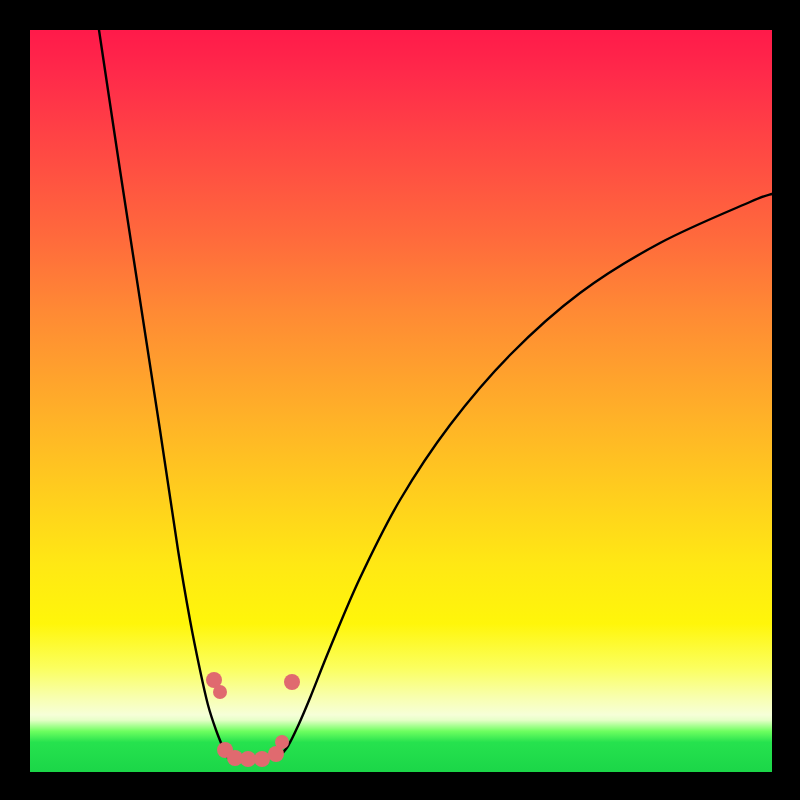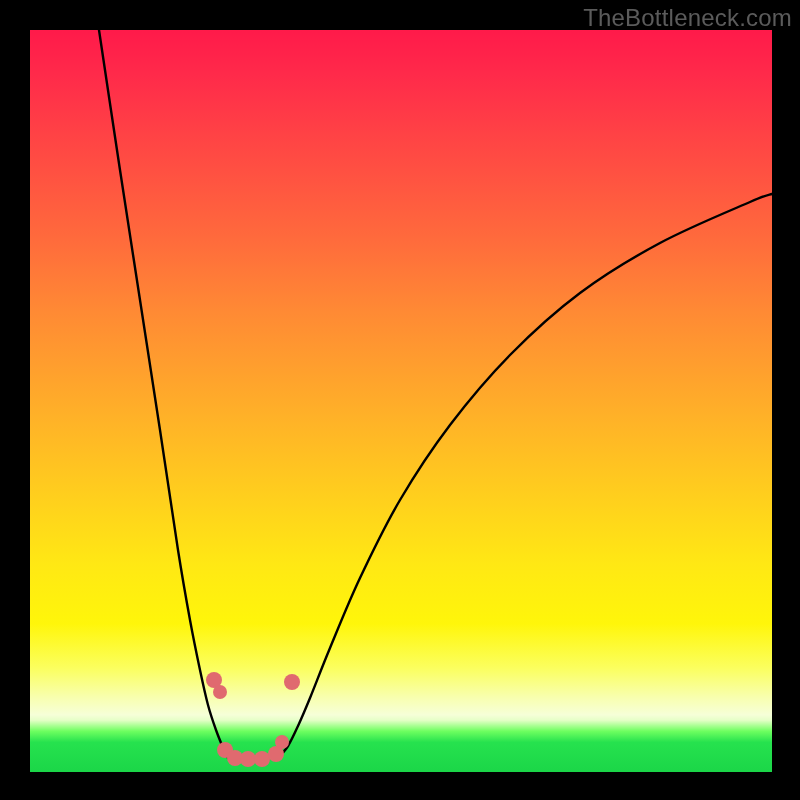--- a/index.html
+++ b/index.html
@@ -81,14 +81,13 @@
         <circle cx="195" cy="720" r="8" fill="#e06a6f" stroke="#c24e56" stroke-width="0"></circle>
         <circle cx="205" cy="728" r="8" fill="#e06a6f" stroke="#c24e56" stroke-width="0"></circle>
         <circle cx="218" cy="729" r="8" fill="#e06a6f" stroke="#c24e56" stroke-width="0"></circle>
         <circle cx="232" cy="729" r="8" fill="#e06a6f" stroke="#c24e56" stroke-width="0"></circle>
         <circle cx="246" cy="724" r="8" fill="#e06a6f" stroke="#c24e56" stroke-width="0"></circle>
         <circle cx="252" cy="712" r="7" fill="#e06a6f" stroke="#c24e56" stroke-width="0"></circle>
         <circle cx="262" cy="652" r="8" fill="#e06a6f" stroke="#c24e56" stroke-width="0"></circle>
       </g>
   </svg>
 
-  <div class="watermark">TheBottleneck.com</div>
 </div>
 
 </body></html>

